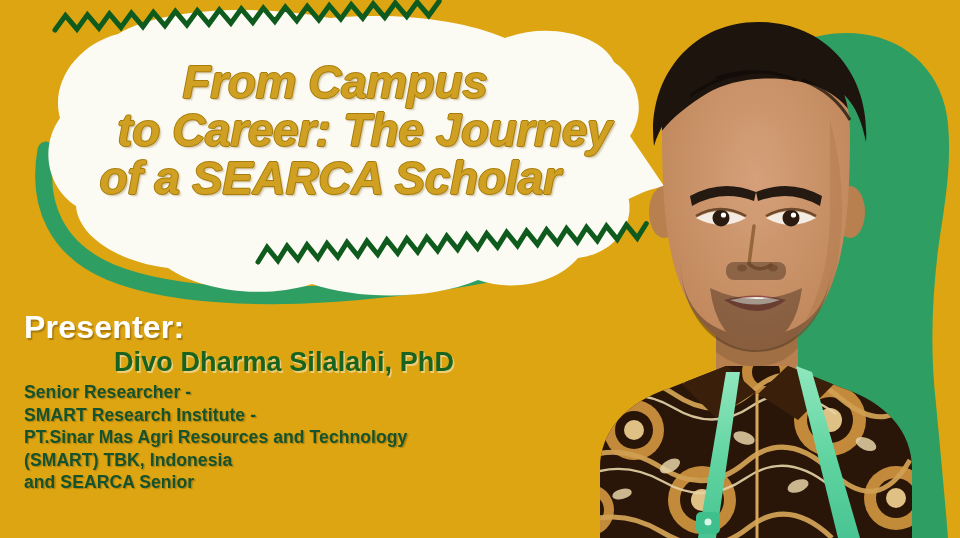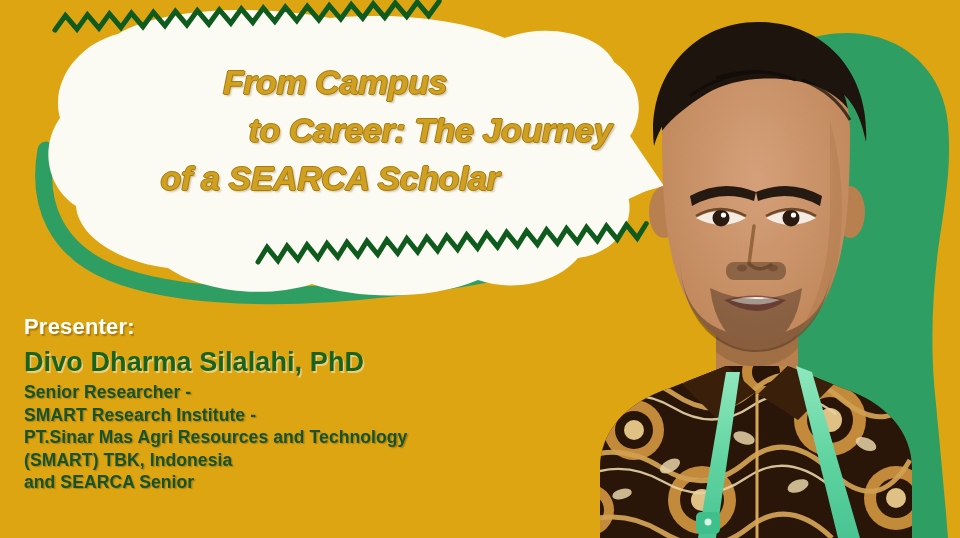--- a/index.html
+++ b/index.html
@@ -23,47 +23,48 @@
     left:530px; top:0px; width:430px; height:538px;
     overflow:hidden;
   }
 
   
   #bubble-text{
     position:absolute; z-index:5;
     left:52px; top:58px; width:560px;
     text-align:center;
     font-style:italic; font-weight:bold;
-    font-size:34px; line-height:48px;
+    font-size:46px; line-height:48px;
     letter-spacing:-0.4px;
     color:#cfa022;
     text-shadow:
        1px 0 0 #a87c0b, -1px 0 0 #a87c0b,
        0 1px 0 #a87c0b, 0 -1px 0 #a87c0b,
        2px 2px 2px rgba(120,88,8,.35);
   }
   #bubble-text .ln{ display:block; white-space:nowrap; }
   #bubble-text .ln.l1{ margin-left:6px; }
   #bubble-text .ln.l2{ margin-left:-2px;text-align:right; }
   #bubble-text .ln.l3{ margin-left:-4px; }
 
   
   #presenter{
     position:absolute; z-index:5;
     left:24px; top:312px; width:520px;
   }
   .p-label{
-    font-size:22px; font-weight:bold; color:#ffffff;
+    font-size:32px; font-weight:bold; color:#ffffff;
     letter-spacing:.2px; line-height:30px;
     text-shadow:1.5px 1.5px 1px rgba(125,88,10,.55);
   }
   .p-name{
     font-size:27px; font-weight:bold; color:#17631f;
     letter-spacing:.1px; line-height:36px; margin-top:2px;
     text-shadow:1.5px 1.5px 0 rgba(255,255,255,.45);
+    text-align:center;
   }
   .p-lines{ margin-top:1px; }
   .p-line{
     font-size:17.5px; font-weight:bold; color:#14532d;
     line-height:22.5px; letter-spacing:.1px; white-space:nowrap;
     text-shadow:1.3px 1.3px 1px rgba(125,88,10,.5);
   }
 </style>
 </head>
 <body>

